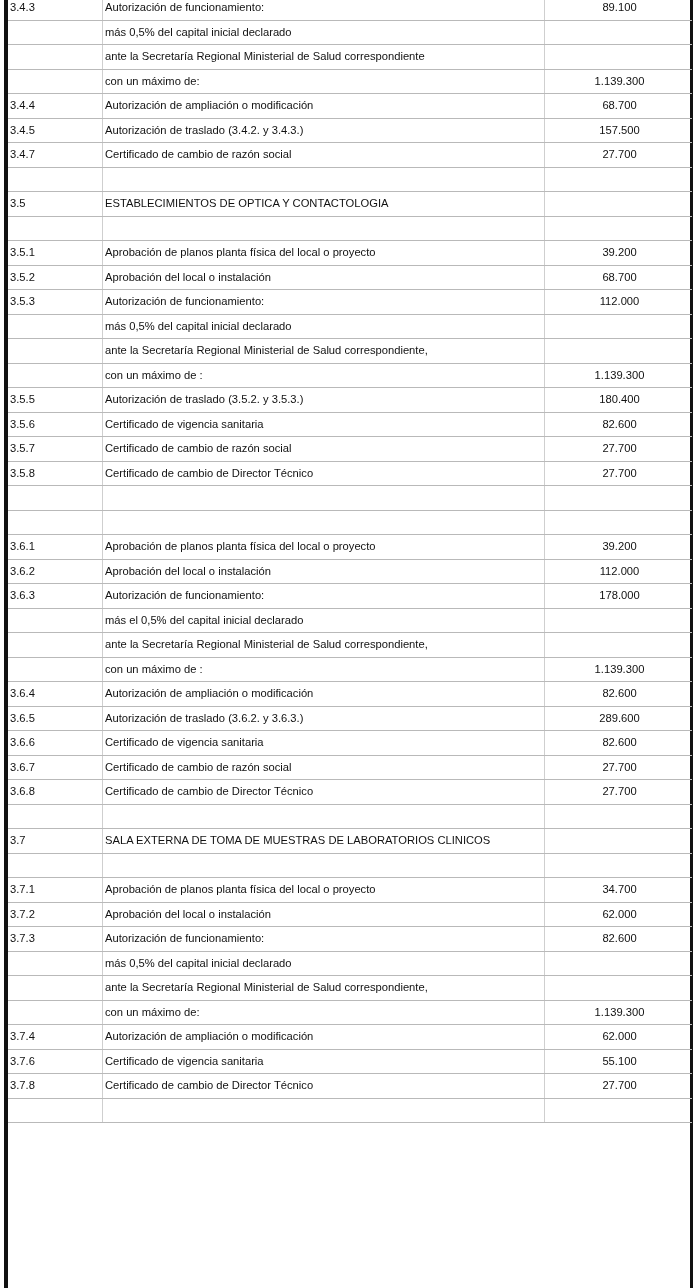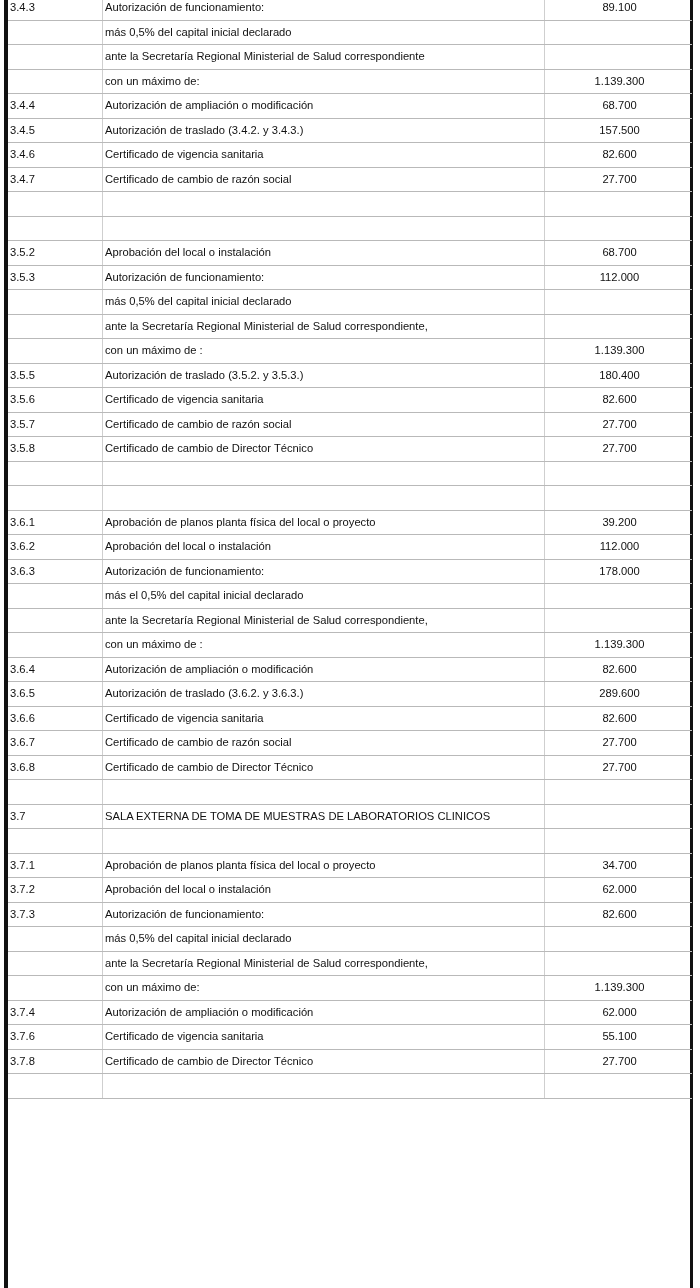--- a/index.html
+++ b/index.html
@@ -47,38 +47,43 @@
         <td class="code">3.4.4</td>
         <td class="desc">Autorización de ampliación o modificación</td>
         <td class="val">68.700</td>
       </tr>
       <tr class="">
         <td class="code">3.4.5</td>
         <td class="desc">Autorización de traslado (3.4.2. y 3.4.3.)</td>
         <td class="val">157.500</td>
       </tr>
       <tr class="">
-        <td class="code">3.4.6</td>
-        <td class="desc">Certificado de vigencia sanitaria</td>
-        <td class="val">82.600</td>
-      </tr>
-      <tr class="">
         <td class="code">3.4.7</td>
         <td class="desc">Certificado de cambio de razón social</td>
         <td class="val">27.700</td>
       </tr>
       <tr class="blank">
         <td class="code"></td>
         <td class="desc"></td>
         <td class="val"></td>
       </tr>
-      <tr class="blank">
-        <td class="code"></td>
-        <td class="desc"></td>
-        <td class="val"></td>
+      <tr class="">
+        <td class="code">3.5</td>
+        <td class="desc">ESTABLECIMIENTOS DE OPTICA Y CONTACTOLOGIA</td>
+        <td class="val"></td>
+      </tr>
+      <tr class="blank">
+        <td class="code"></td>
+        <td class="desc"></td>
+        <td class="val"></td>
+      </tr>
+      <tr class="">
+        <td class="code">3.5.1</td>
+        <td class="desc">Aprobación de planos planta física del local o proyecto</td>
+        <td class="val">39.200</td>
       </tr>
       <tr class="">
         <td class="code">3.5.2</td>
         <td class="desc">Aprobación del local o instalación</td>
         <td class="val">68.700</td>
       </tr>
       <tr class="">
         <td class="code">3.5.3</td>
         <td class="desc">Autorización de funcionamiento:</td>
         <td class="val">112.000</td>

